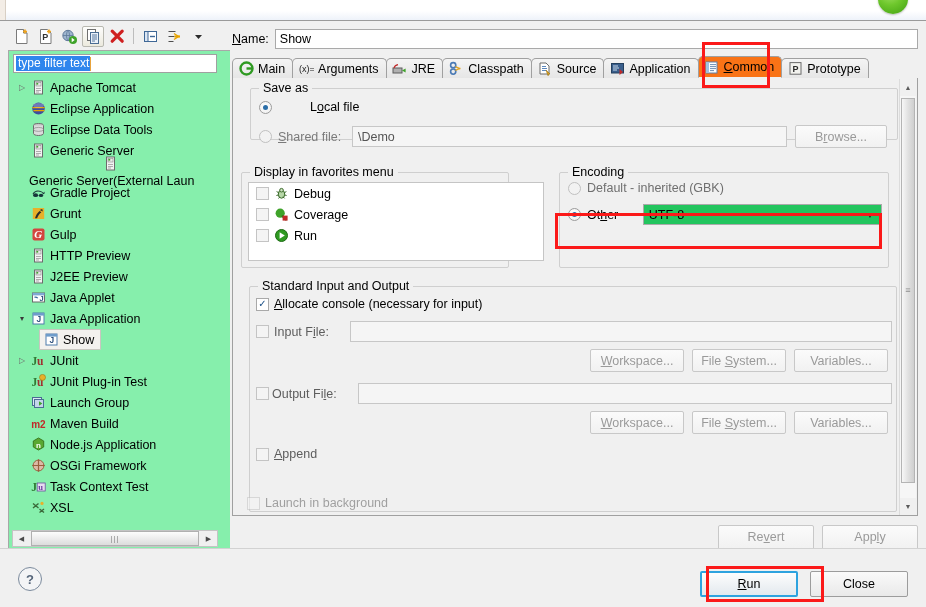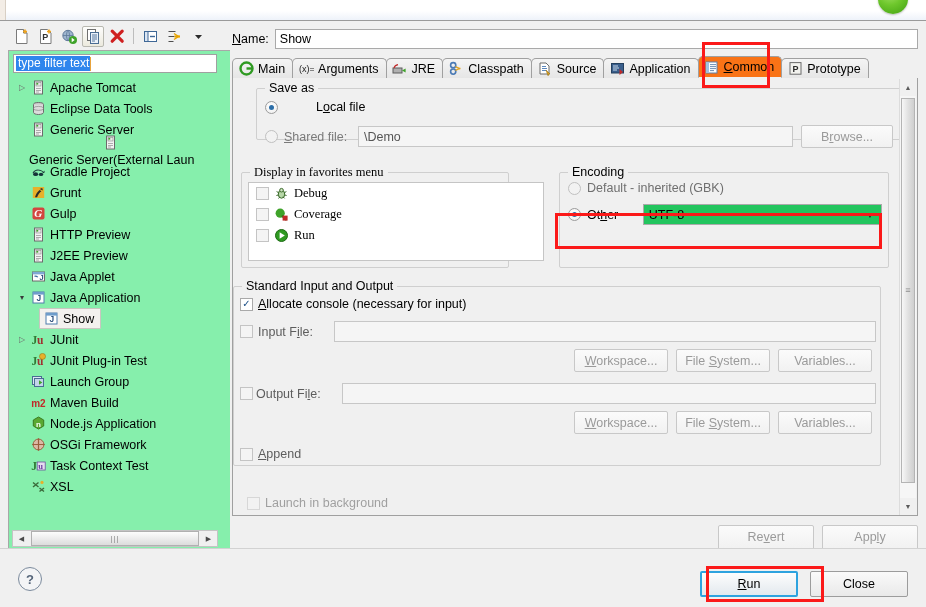--- a/index.html
+++ b/index.html
@@ -580,20 +580,33 @@
                 </svg>
               </span>
               <span class="lbl">Apache Tomcat</span>
             </span>
           </div>
           <div class="tree-row">
             <span class="arrow"></span>
             <span style="display: flex; align-items: center;">
               <span class="ic">
                 <svg width="15" height="15" viewBox="0 0 15 15">
+                  <ellipse cx="7.5" cy="7.5" rx="6.3" ry="6" fill="#3f4d9e"></ellipse>
+                  <path d="M1.4 6h12.2v1.2H1.4zM2.4 9h11v1.2h-11z" fill="#e8a400"></path>
+                  <ellipse cx="7.5" cy="4.4" rx="5.2" ry="2.4" fill="#ffffff" opacity="0.25"></ellipse>
+                </svg>
+              </span>
+              <span class="lbl">Eclipse Application</span>
+            </span>
+          </div>
+          <div class="tree-row">
+            <span class="arrow"></span>
+            <span style="display: flex; align-items: center;">
+              <span class="ic">
+                <svg width="15" height="15" viewBox="0 0 15 15">
                   <ellipse cx="7.5" cy="3.6" rx="5" ry="2.1" fill="#c8c8c8" stroke="#6d6d6d"></ellipse>
                   <path d="M2.5 3.6v7.8c0 1.2 2.2 2.1 5 2.1s5-.9 5-2.1V3.6" fill="#dcdcdc" stroke="#6d6d6d"></path>
                   <ellipse cx="7.5" cy="7.4" rx="5" ry="2" fill="none" stroke="#8a8a8a" stroke-width="0.7"></ellipse>
                 </svg>
               </span>
               <span class="lbl">Eclipse Data Tools</span>
             </span>
           </div>
           <div class="tree-row">
             <span class="arrow"></span>
@@ -923,41 +936,41 @@
             </svg>
           </span>
           <span>Prototype</span>
         </div>
       </div>
 
     <div class="tab-body">
 
       <div class="content">
 
-        <div class="group" style="position:absolute; left:23px; top:10px; width:648px; height:52px;">
+        <div class="group" style="position:absolute; left:17px; top:10px; width:648px; height:52px;">
           <div class="gtitle">Save as</div>
 
           <div class="ctl-row" style="position:absolute; left:8px; top:11px;gap:32px;">
             <span class="radio on"></span>
             <span style="margin-left:6px; font-size:12.5px;">L<u>o</u>cal file</span>
           </div>
 
           <div class="ctl-row" style="position:absolute; left:8px; top:36px; width:632px;">
             <span class="radio off dim"></span>
             <span style="margin-left:6px; font-size:12.5px; color:#7a7a7a; width:74px;"><u>S</u>hared file:</span>
             <div class="txtfield" style="width:435px;">
               <span>\Demo</span>
             </div>
             <div class="btn" style="width:92px; margin-left:8px;">
               <span>B<u>r</u>owse...</span>
             </div>
           </div>
         </div>
 
-        <div class="group" style="position:absolute; left:8px; top:94px; width:268px; height:96px;font-family:Liberation Serif, serif;">
+        <div class="group" style="position:absolute; left:8px; top:94px; width:268px; height:96px;">
           <div class="gtitle">Display in favorites menu</div>
           <div class="listbox" style="position:absolute; left:6px; top:9px; width:296px; height:79px;" id="favorites-list">
               <div class="list-row">
                 <span class="cbox dim"></span>
                 <span style="display: flex; align-items: center;">
                   <svg width="15" height="15" viewBox="0 0 15 15">
                     <ellipse cx="7.5" cy="8.2" rx="3.2" ry="4" fill="#b7d7a8" stroke="#3c6b2c"></ellipse>
                     <path d="M2.6 5.5l2.2 1.4M12.4 5.5l-2.2 1.4M2.4 9.5l2.2-.6M12.6 9.5l-2.2-.6M4.4 12.4l1.6-1.6M10.6 12.4L9 10.8" stroke="#3c6b2c" stroke-width="1"></path>
                     <circle cx="7.5" cy="4.2" r="1.8" fill="#cfe4c2" stroke="#3c6b2c"></circle>
                   </svg>
@@ -999,21 +1012,21 @@
           <div class="ctl-row" style="position:absolute; left:8px; top:31px; width:314px;">
             <span class="radio on"></span>
             <span style="margin-left:6px; font-size:12.5px; width:56px;">Ot<u>h</u>er</span>
             <div class="combo" style="width:240px;">
               <span>UTF-8</span>
               <span class="arr">▼</span>
             </div>
           </div>
         </div>
 
-        <div class="group" style="position:absolute; left:0; top:208px; width:648px; height:180px;">
+        <div class="group" style="position:absolute; left:16px; top:208px; width:648px; height:226px;">
           <div class="gtitle">Standard Input and Output</div>
 
           <div class="ctl-row" style="position:absolute; left:6px; top:10px;">
             <span class="cbox">✓</span>
             <span style="margin-left:5px; font-size:12.5px;"><u>A</u>llocate console (necessary for input)</span>
           </div>
 
           <div class="ctl-row" style="position:absolute; left:6px; top:34px; width:636px;justify-content:space-between;">
             <span class="cbox dim"></span>
             <span style="margin-left:5px; font-size:12.5px; width:76px; color:#5d5d5d;">Input F<u>i</u>le:</span>

